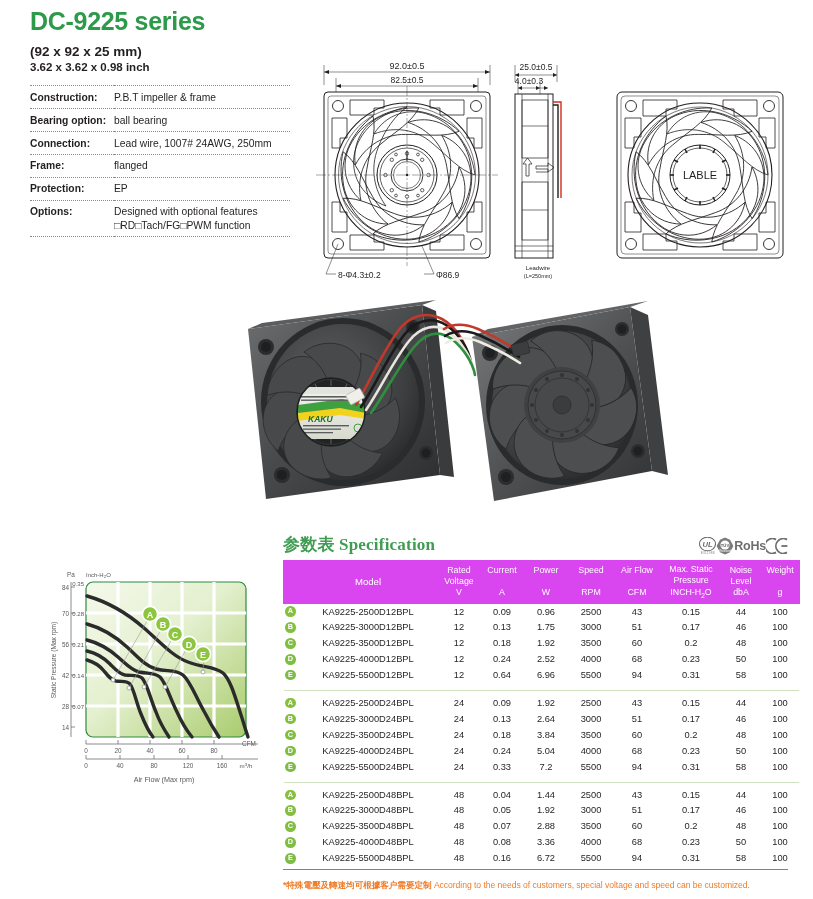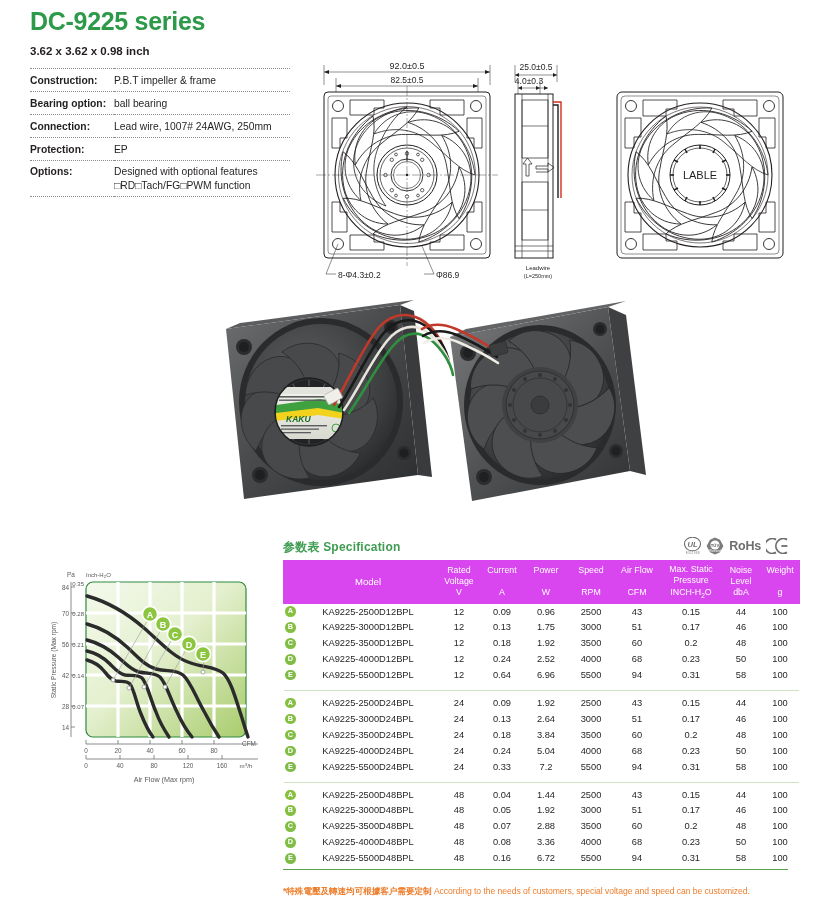--- a/index.html
+++ b/index.html
@@ -30,30 +30,30 @@
   table.spec-list tr:first-child td{border-top:1px dotted #8b8b8b;}
   td.sl-key{width:84px;font-weight:600;color:#231f20;}
   td.sl-val{color:#231f20;}
   .opt-line2{display:block;}
 
   
   .drawings{position:absolute;left:312px;top:30px;width:490px;height:250px;}
   .dwg-svg{display:block;}
 
   
-  .photos{position:absolute;left:208px;top:285px;width:450px;height:240px;}
+  .photos{position:absolute;left:230px;top:285px;width:450px;height:240px;}
 
   
   .chart-wrap{position:absolute;left:46px;top:556px;width:250px;height:230px;}
 
   
   .spec-section{position:absolute;left:283px;top:536px;width:505px;}
   .spec-head-row{display:flex;align-items:flex-end;justify-content:space-between;height:20px;}
-  .spec-title{font-size:12px;font-weight:bold;color:#3f9c52;letter-spacing:0.2px;}
-  .certs{display:flex;align-items:center;gap:5px;height:20px;}
+  .spec-title{font-size:17px;font-weight:bold;color:#3f9c52;letter-spacing:0.2px;font-family:Liberation Serif, serif;}
+  .certs{display:flex;align-items:center;height:20px;}
   .cert-ul{display:flex;flex-direction:column;align-items:center;line-height:1;}
   .cert-tiny{font-size:3.2px;color:#8a8a8a;letter-spacing:0.2px;margin-top:0.5px;}
   .rohs-txt{font-size:12.5px;font-weight:bold;color:#6e6e6e;letter-spacing:-0.2px;}
 
   table.params{
     border-collapse:collapse;width:505px;margin-top:4px;
     font-size:9.3px;table-layout:fixed;
   }
   table.params thead th{
     background:#d946ef;color:#ffffff;font-weight:normal;
@@ -76,49 +76,54 @@
     line-height:10.5px;text-align:center;vertical-align:middle;
   }
   .badge.b-a{background:#86c03f;}
   .badge.b-b{background:#84bf41;}
   .badge.b-c{background:#82be43;}
   .badge.b-d{background:#80bd45;}
   .badge.b-e{background:#7ebc47;}
 
   .foot-rule{border-top:1.4px solid #5aa04e;margin-top:3px;width:505px;}
   .footnote{
-    font-size:8.6px;color:#ee7d2b;margin-top:16px;line-height:1.3;
+    font-size:8.6px;color:#ee7d2b;margin-top:10px;line-height:1.3;
     letter-spacing:-0.05px;
   }
   .footnote .cn{font-weight:bold;}
 
   .hdr-sub{display:block;}
 </style>
 </head>
 <body>
 
 <div class="page">
 
   <div class="head-block">
     <div class="series-title">DC-9225 series</div>
+    <div class="dim-mm">(92 x 92 x 25 mm)</div>
     <div class="dim-in">3.62 x 3.62 x 0.98 inch</div>
 
     <table class="spec-list">
       <tbody>
         <tr>
           <td class="sl-key">Construction:</td>
           <td class="sl-val">P.B.T impeller &amp; frame</td>
         </tr>
         <tr>
           <td class="sl-key">Bearing option:</td>
           <td class="sl-val">ball bearing</td>
         </tr>
         <tr>
           <td class="sl-key">Connection:</td>
           <td class="sl-val">Lead wire, 1007# 24AWG, 250mm</td>
+        </tr>
+        <tr>
+          <td class="sl-key">Frame:</td>
+          <td class="sl-val">flanged</td>
         </tr>
         <tr>
           <td class="sl-key">Protection:</td>
           <td class="sl-val">EP</td>
         </tr>
         <tr>
           <td class="sl-key">Options:</td>
           <td class="sl-val">
             <span>Designed with optional features</span>
             <span class="opt-line2">□RD□Tach/FG□PWM function</span>

